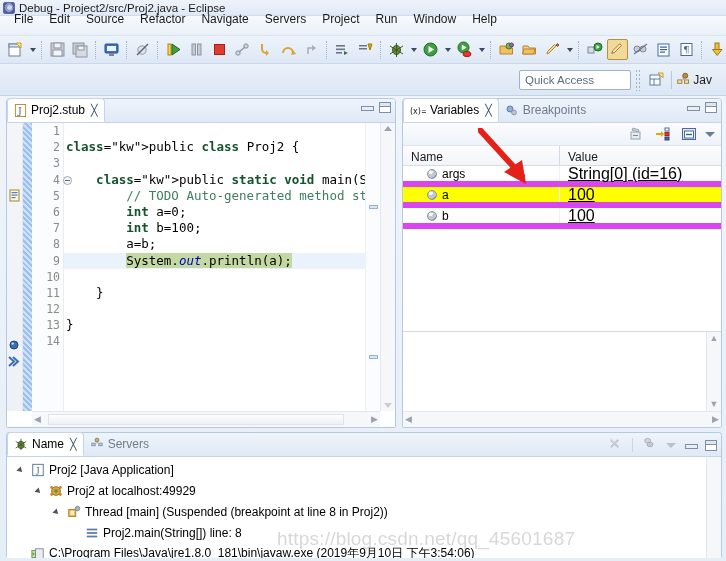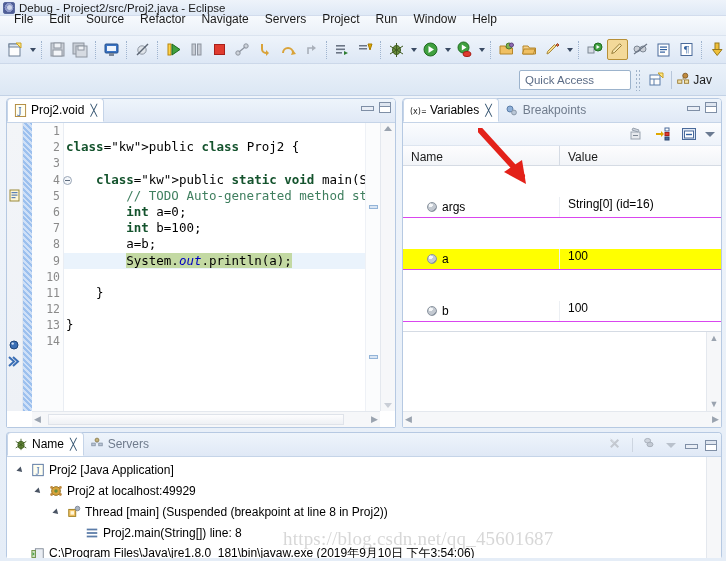--- a/index.html
+++ b/index.html
@@ -260,32 +260,31 @@
     font-size: 12px; color: #1a1a1a; padding: 2px 0 0 8px;
     display: flex; align-items: center;
   }
   .vh-name { width: 157px; border-right: 1px solid #d5dbe4; }
   .vh-value { flex: 1; }
   .vars-rows {
     position: absolute; left: 0; top: 67px; right: 0; height: 164px;
     overflow: hidden; background: #fff;
   }
   .vrow {
-    display: flex; height: 21px; 
-    border-bottom: 1px solid #d946ef;
-    margin-top: 31px;
+    display: flex; height: 21px; align-items: center;
+    border-bottom: 6px solid #d946ef;
   }
   .vrow.highlight { background: #ffff00; }
   .vr-name {
     width: 157px; height: 100%;
     display: flex; align-items: center; gap: 5px; padding-left: 24px;
     border-right: 1px solid #eceff3;
     font-size: 12px;
   }
-  .vr-value { flex: 1; padding-left: 8px; font-size: 12px; }
+  .vr-value { flex: 1; padding-left: 8px; font-size: 16px; text-decoration: underline; }
   .var-dot {
     width: 10px; height: 10px; border-radius: 50%; flex: none;
     background: radial-gradient(circle at 35% 30%, #f4f6f8 0 25%, #c3c9d1 26% 70%, #8e97a3 71% 100%);
     border: 1px solid #8b949f;
   }
   .vars-detail {
     position: absolute; left: 0; top: 232px; right: 0; bottom: 0;
     background: #fff; border-top: 1px solid #d5dbe4;
   }
   .vd-vscroll {
@@ -320,23 +319,23 @@
     border-left: 5px solid #4a5464;
     border-top: 3.5px solid transparent; border-bottom: 3.5px solid transparent;
     transform: rotate(45deg); transform-origin: 40% 50%;
   }
   .dn-spacer { flex: none; }
   .dbg-right-scroll {
     position: absolute; right: 0; top: 24px; width: 15px; bottom: 0;
     background: #f6f7f9; border-left: 1px solid #e4e8ee;
   }
   .watermark {
-    position: absolute; left: 283px; top: 528px;
+    position: absolute; left: 277px; top: 528px;
     font-size: 19px; color: rgba(150,150,150,0.38);
-    font-family: Liberation Serif, serif;
+    font-family: Liberation Sans, sans-serif;
     white-space: nowrap; pointer-events: none; letter-spacing: 0.2px;
   }
 
   
   .red-arrow { position: absolute; left: 478px; top: 128px; pointer-events: none; }
 </style>
 </head>
 <body>
 
 <div id="app">
@@ -590,21 +589,21 @@
     </div>
   </div>
 
   <div class="panel" id="editor">
     <div class="panel-tabs">
       <div class="vtab active">
         <svg width="13" height="13" viewBox="0 0 14 14">
           <rect x="1.5" y="0.5" width="11" height="13" fill="#fffef0" stroke="#b0883a"></rect>
           <text x="6.5" y="10.5" font-size="9" text-anchor="middle" fill="#2b5aa8" font-family="DejaVu Serif, serif">J</text>
         </svg>
-        <span>Proj2.void</span>
+        <span>Proj2.stub</span>
         <span class="closex">╳</span>
       </div>
       <div class="panel-ctrls">
         <div class="ctrl-min"></div>
         <div class="ctrl-max"></div>
       </div>
     </div>
 
     <div class="editor-body">
       <div class="ed-annot">

